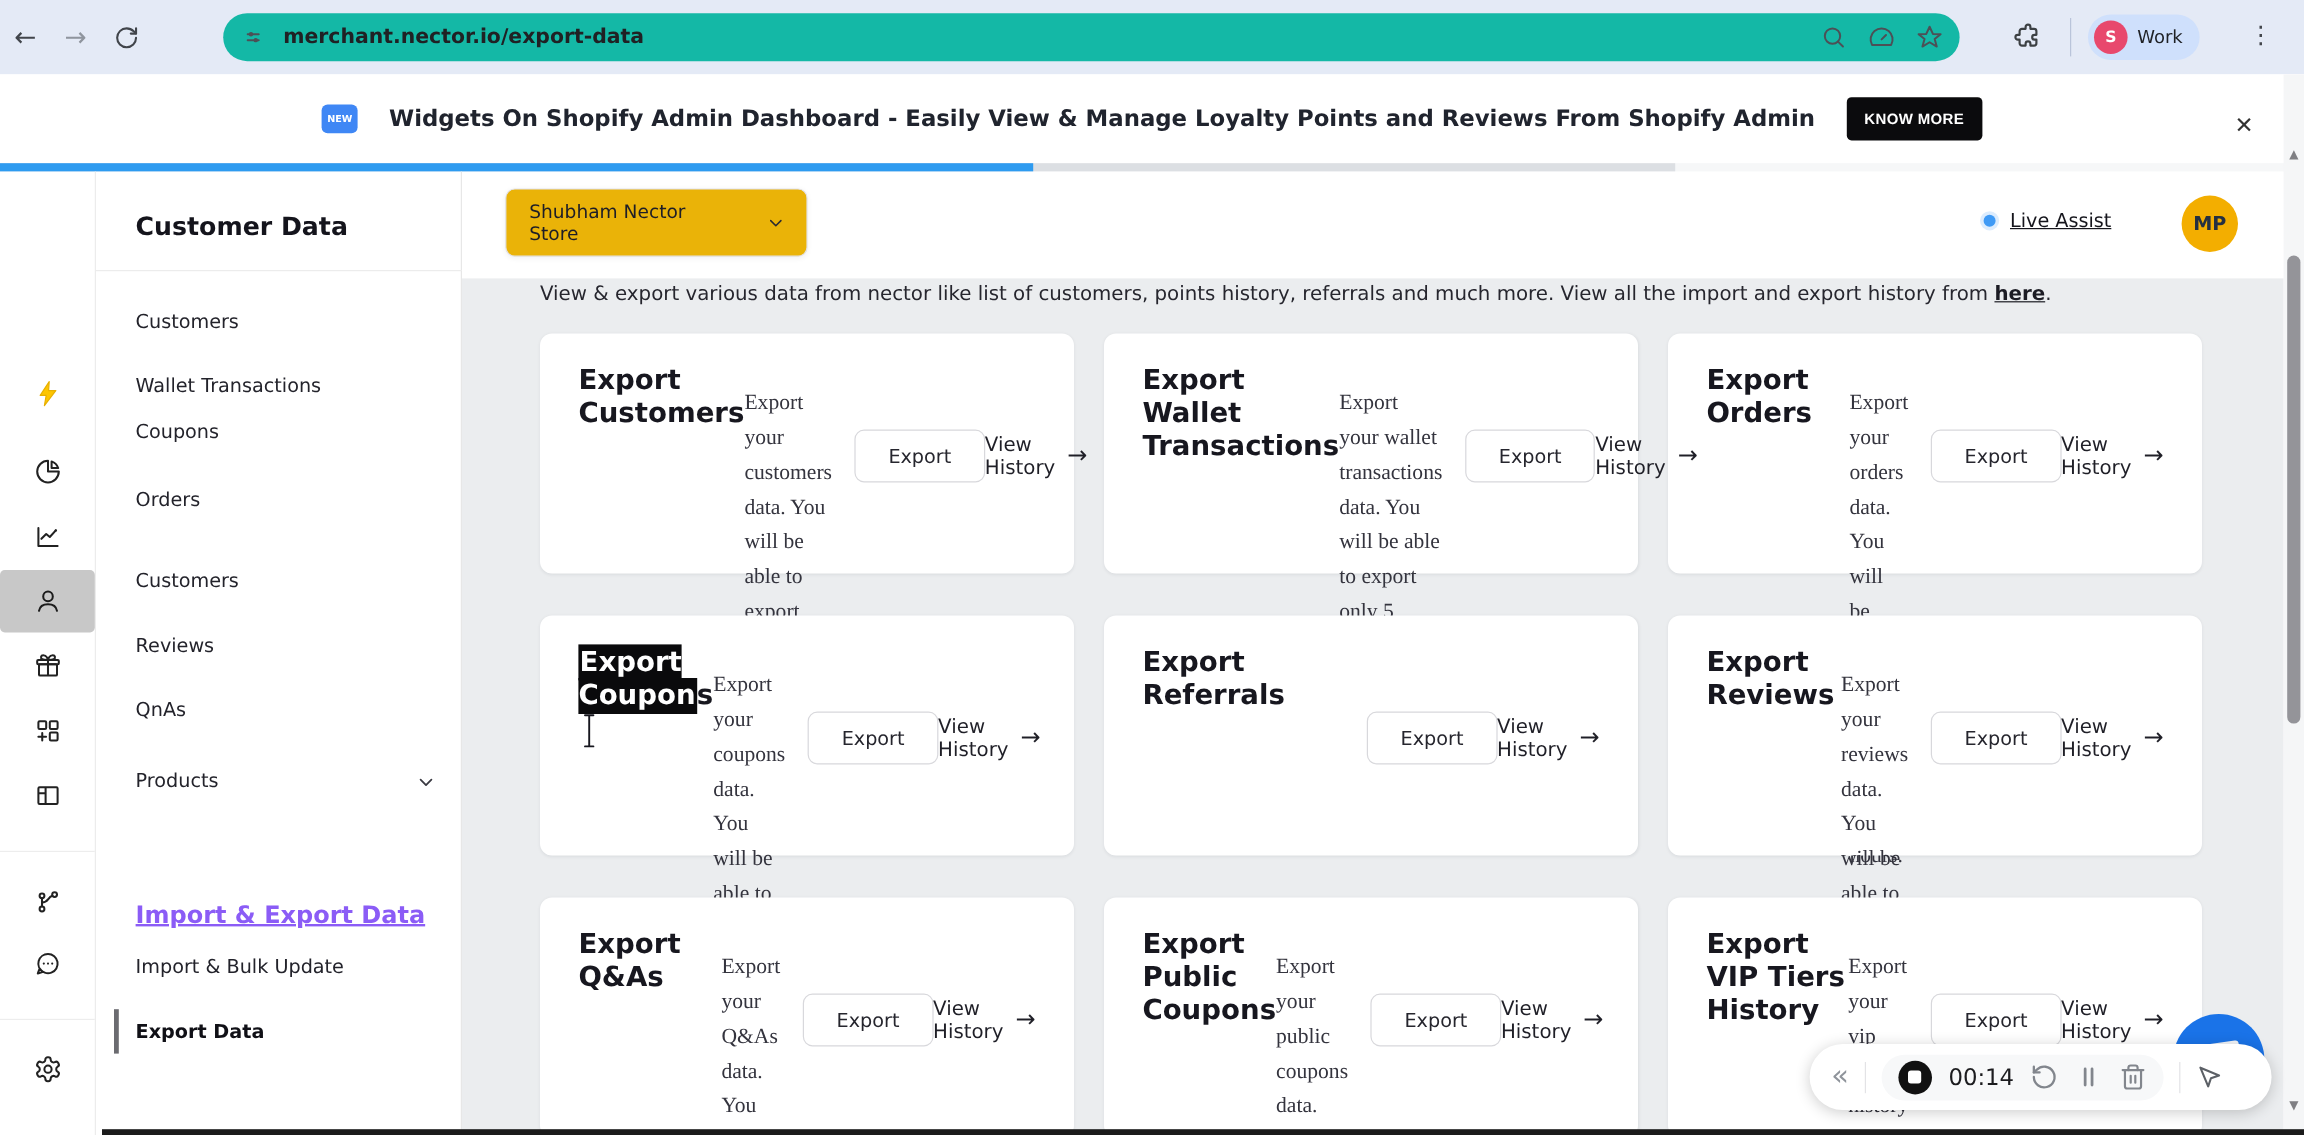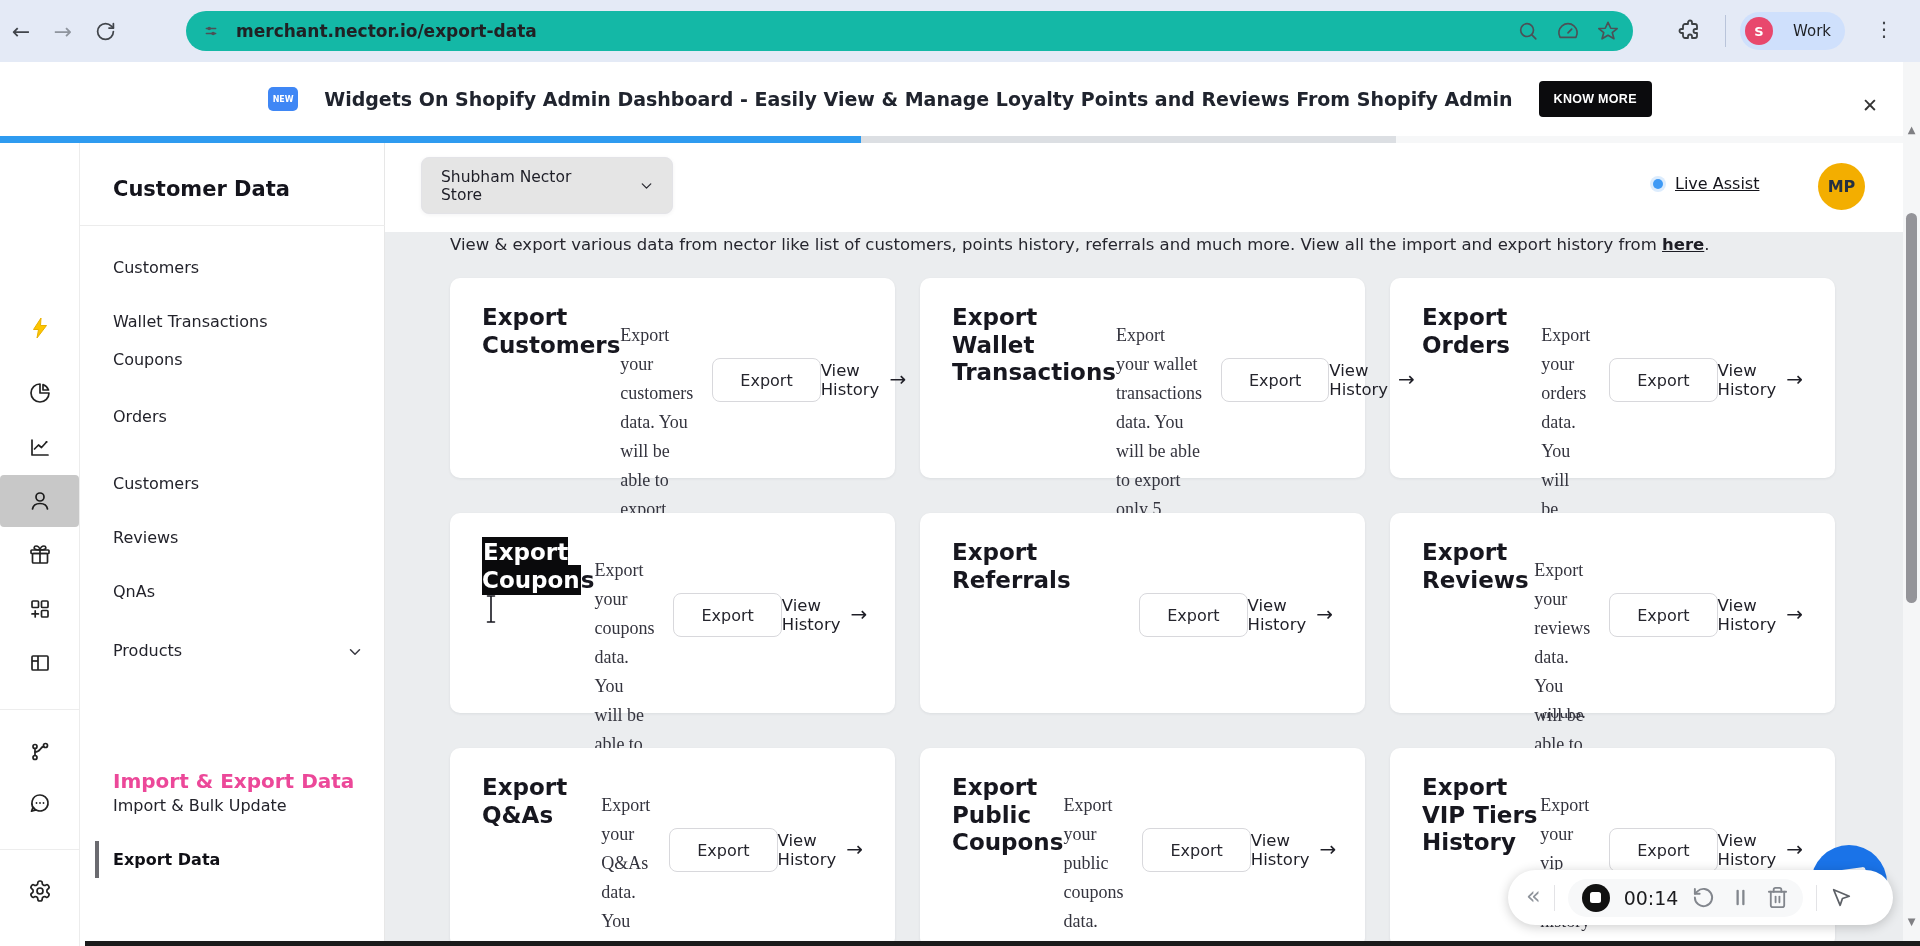--- a/index.html
+++ b/index.html
@@ -11,21 +11,21 @@
   .nav-glyph { font-size:22px; color:#41454b; width:42px; text-align:center; cursor:pointer; }
   .nav-glyph.dim { color:#8f959e; }
   #reload-btn { width:42px; display:flex; justify-content:center; }
   #omnibox { position:absolute; left:186px; top:11px; width:1447px; height:40px; background:#14b8a6; border-radius:20px; display:flex; align-items:center; padding:0 14px;font-weight:bold; }
   #url-text { font-size:17px; color:#202124; margin-left:14px; flex:1; }
   .omni-icon { width:22px; height:22px; margin-left:18px; color:#4c5056; }
   #ext-icon { position:absolute; left:1678px; top:19px; width:24px; height:24px; color:#3c4043; }
   #chrome-sep { position:absolute; left:1725px; top:15px; width:1px; height:32px; background:#b9c4da; }
   #profile-pill { position:absolute; left:1740px; top:12px; height:38px; background:#cfe0fc; border-radius:19px; display:flex; align-items:center; padding:0 14px 0 5px; cursor:pointer; }
   #profile-avatar { width:28px; height:28px; border-radius:50%; background:#e8486d; color:#fff; font-size:13px; font-weight:bold; display:flex; align-items:center; justify-content:center; }
-  #profile-name { font-size:15px; color:#1f2125; margin-left:20px; }
+  #profile-name { font-size:15px; color:#1f2125; margin-left:8px; }
   #kebab { position:absolute; left:1874px; top:17px; font-size:20px; color:#41454b; letter-spacing:0; cursor:pointer; }
 
   
   #banner { position:absolute; left:0; top:62px; width:1920px; height:74px; background:#fff; display:flex; align-items:center; justify-content:center; gap:26px; }
   #new-badge { width:30px; height:24px; background:#3f87f5; border-radius:5px; color:#fff; font-size:8px; font-weight:bold; display:flex; align-items:center; justify-content:center; }
   #banner-title { font-size:19px; font-weight:600; color:#20242e; }
   #know-more-btn { background:#0b0b0d; color:#fff; font-size:12.5px; font-weight:bold; border:none; border-radius:4px; padding:11px 15px; letter-spacing:.3px; cursor:pointer; }
   #banner-close { position:absolute; left:1862px; top:94px; font-size:19px; color:#333; cursor:pointer; }
 
   
@@ -44,21 +44,21 @@
   #sidenav { position:absolute; left:80px; top:143px; width:305px; height:803px; background:#fff; border-right:1px solid #e7e7e7; }
   .side-title { position:absolute; left:33px; font-size:21px; font-weight:700; color:#14141c; }
   .side-item { position:absolute; left:33px; font-size:16px; color:#23232b; cursor:pointer; white-space:nowrap; }
   #sidenav-div { position:absolute; left:0; top:82px; width:305px; height:1px; background:#ececec; }
   #products-chevron { position:absolute; left:266px; top:500px; width:18px; height:18px; color:#3a3a42; }
   #export-data-item { font-weight:700; color:#101016; }
   #export-data-bar { position:absolute; left:15px; top:698px; width:4px; height:37px; background:#6b6b70; }
 
   
   #main-header { position:absolute; left:385px; top:143px; width:1518px; height:89px; background:#fff; }
-  #store-select { position:absolute; left:36px; top:14px; width:252px; height:57px; background:#e5e5e5; border:1px solid #e3e3e7; border-radius:8px; box-shadow:0 1px 4px rgba(20,20,40,.05); display:flex; align-items:center; justify-content:space-between; padding:0 17px 0 19px; cursor:pointer;gap:47px; }
+  #store-select { position:absolute; left:36px; top:14px; width:252px; height:57px; background:#eab308; border:1px solid #e3e3e7; border-radius:8px; box-shadow:0 1px 4px rgba(20,20,40,.05); display:flex; align-items:center; justify-content:space-between; padding:0 17px 0 19px; cursor:pointer;gap:47px; }
   #store-label { font-size:15.5px; color:#1e1e27; }
   #store-chevron { width:20px; height:20px; color:#2a2a32; }
   #live-assist { position:absolute; left:1268px; top:31px; display:flex; align-items:center; gap:12px; cursor:pointer; }
   #live-dot { width:10px; height:10px; border-radius:50%; background:#3f9af5; box-shadow:0 0 0 3px #dcecfd; }
   #live-assist-label { font-size:16px; color:#15151c; text-decoration:underline; }
   #mp-avatar { position:absolute; left:1433px; top:20px; width:47px; height:47px; border-radius:50%; background:#f3ae00; color:#253041; font-size:16px; font-weight:700; display:flex; align-items:center; justify-content:center; cursor:pointer; }
 
   
   #content { position:absolute; left:385px; top:232px; width:1518px; height:714px; background:#ebedef; }
   #intro-line { position:absolute; left:65px; top:3px; font-size:16.5px; color:#26262e; }
@@ -238,21 +238,21 @@
     <div class="side-item" style="top:169px">Wallet Transactions</div>
     <div class="side-item" style="top:207px">Coupons</div>
     <div class="side-item" style="top:264px">Orders</div>
     <div class="side-item" style="top:331px">Customers</div>
     <div class="side-item" style="top:385px">Reviews</div>
     <div class="side-item" style="top:439px">QnAs</div>
     <div class="side-item" style="top:498px">Products</div>
     <svg id="products-chevron" viewBox="0 0 24 24" fill="none" stroke="currentColor" stroke-width="2" stroke-linecap="round" stroke-linejoin="round">
         <polyline points="6 9 12 15 18 9"></polyline>
       </svg>
-    <div class="side-title" style="top:626px; color:#ec4899; font-size:20px;">Import &amp; Export Data</div>
+    <div class="side-title" style="top:607px; color:#8b5cf6; font-size:20px;text-decoration:underline;">Import &amp; Export Data</div>
     <div class="side-item" style="top:653px">Import &amp; Bulk Update</div>
     <div id="export-data-bar"></div>
     <div class="side-item" id="export-data-item" style="top:707px">Export Data</div>
   </div>
 
   <div id="main-header">
     <div id="store-select">
       <span id="store-label">Shubham Nector Store</span>
       <svg id="store-chevron" viewBox="0 0 24 24" fill="none" stroke="currentColor" stroke-width="1.8" stroke-linecap="round" stroke-linejoin="round">
           <polyline points="6 9 12 15 18 9"></polyline>

